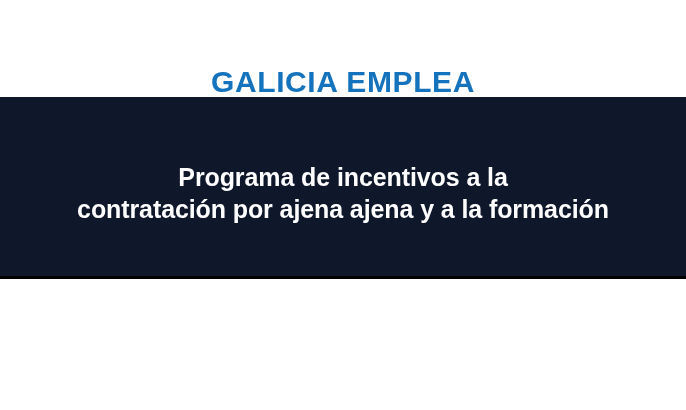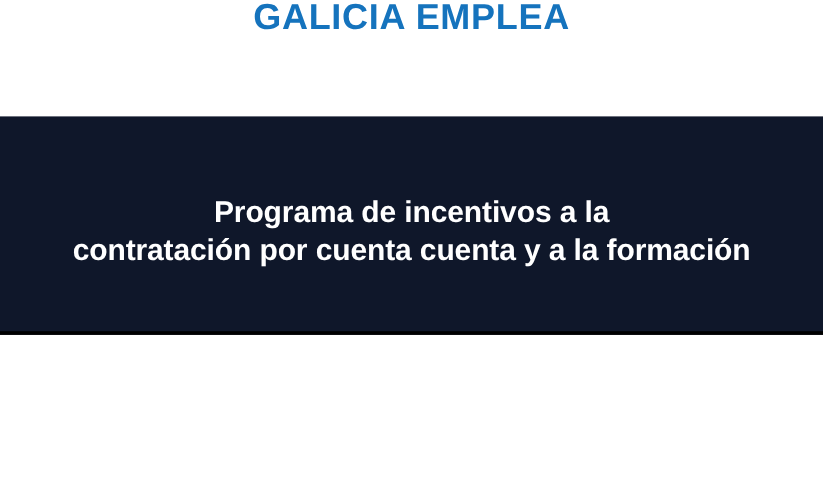--- a/index.html
+++ b/index.html
@@ -16,21 +16,21 @@
   }
 
   
   .title-area {
     position: absolute;
     left: 0;
     top: 0;
     width: 686px;
     height: 97px;
     display: flex;
-    align-items: flex-start;
+    align-items: flex-end;
     justify-content: center;
   }
   .main-title {
     color: #1573bd;
     font-size: 30px;
     font-weight: bold;
     letter-spacing: 0.6px;
     text-align: center;
     line-height: 1;
   }
@@ -74,21 +74,21 @@
 </head>
 <body>
 
 <div class="title-area">
   <div class="main-title">GALICIA EMPLEA</div>
 </div>
 
 <div class="banner">
   <div class="banner-text">
     <span class="line">Programa de incentivos a la</span>
-    <span class="line">contratación por cuenta cuenta y a la formación</span>
+    <span class="line">contratación por ajena ajena y a la formación</span>
   </div>
 </div>
 
 <div class="footer">
 
   
   
 
   
 

